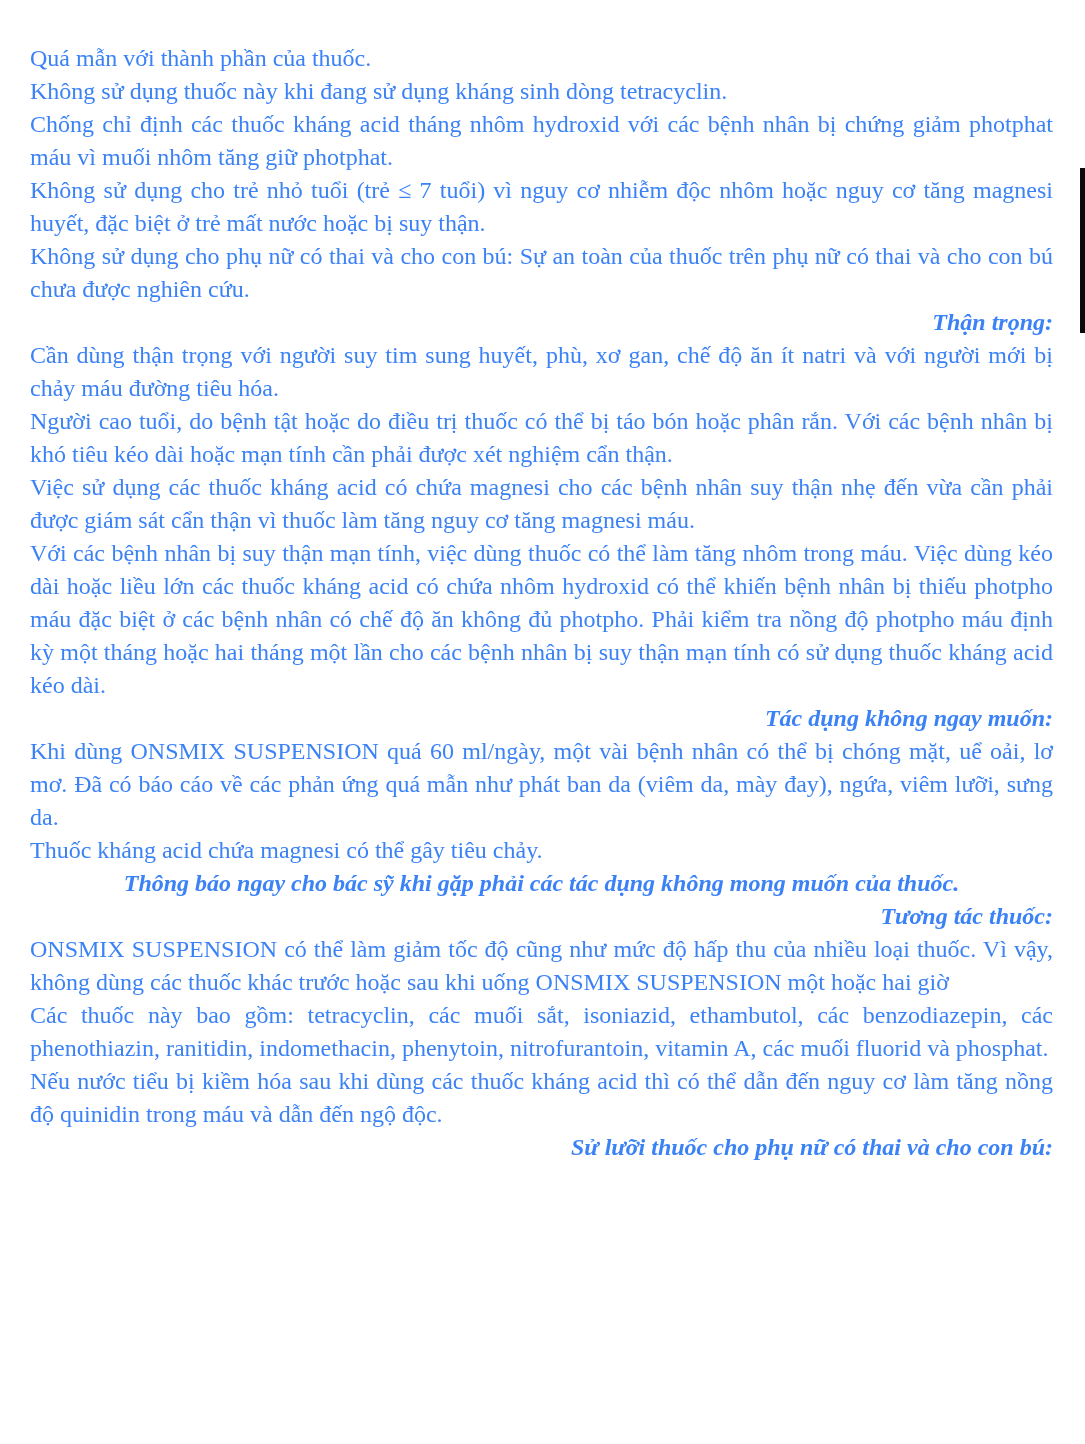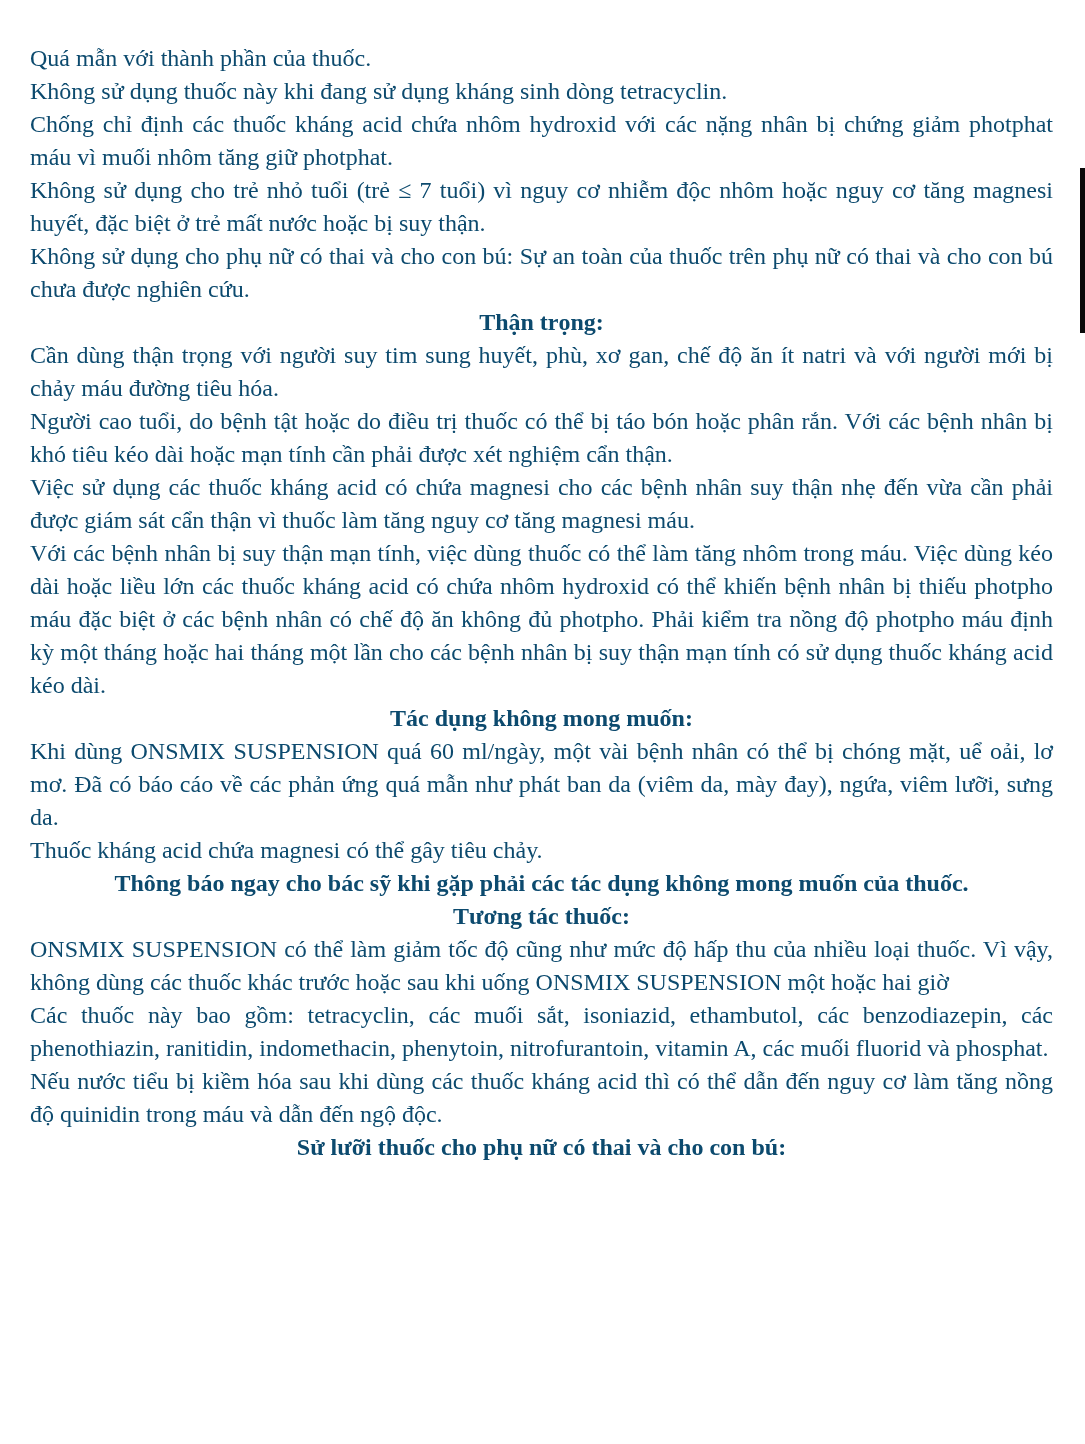--- a/index.html
+++ b/index.html
@@ -5,69 +5,71 @@
   html, body {
     margin: 0;
     padding: 0;
     background: #ffffff;
   }
   .page {
     position: relative;
     width: 1085px;
     height: 1444px;
     background: #ffffff;
-    color: #0c4a6e;
+    color: #3b82f6;
     font-family: "Liberation Serif", "DejaVu Serif", serif;
     font-size: 24px;
     line-height: 33px;
     box-sizing: border-box;
     padding: 42px 32px 30px 30px;
     overflow: hidden;
   }
   .page p {
     margin: 0;
     padding: 0;
   }
   .para {
     text-align: justify;
   }
   .heading {
     font-weight: bold;
-    text-align: center;
+    text-align: right;
+    font-style: italic;
   }
   .notice {
     font-weight: bold;
+    font-style: italic;
     text-align: center;
   }
   .scan-bar {
     position: absolute;
     right: 0;
     top: 168px;
     width: 5px;
     height: 165px;
     background: #0a0a0a;
   }
 </style>
 </head>
 <body>
 
 <div class="page">
   <div class="scan-bar"></div>
 
   <p class="para">Quá mẫn với thành phần của thuốc.</p>
   <p class="para">Không sử dụng thuốc này khi đang sử dụng kháng sinh dòng tetracyclin.</p>
-  <p class="para">Chống chỉ định các thuốc kháng acid chứa nhôm hydroxid với các nặng nhân bị chứng giảm photphat máu vì muối nhôm tăng giữ photphat.</p>
+  <p class="para">Chống chỉ định các thuốc kháng acid tháng nhôm hydroxid với các bệnh nhân bị chứng giảm photphat máu vì muối nhôm tăng giữ photphat.</p>
   <p class="para">Không sử dụng cho trẻ nhỏ tuổi (trẻ ≤ 7 tuổi) vì nguy cơ nhiễm độc nhôm hoặc nguy cơ tăng magnesi huyết, đặc biệt ở trẻ mất nước hoặc bị suy thận.</p>
   <p class="para">Không sử dụng cho phụ nữ có thai và cho con bú: Sự an toàn của thuốc trên phụ nữ có thai và cho con bú chưa được nghiên cứu.</p>
   <p class="heading">Thận trọng:</p>
   <p class="para">Cần dùng thận trọng với người suy tim sung huyết, phù, xơ gan, chế độ ăn ít natri và với người mới bị chảy máu đường tiêu hóa.</p>
   <p class="para">Người cao tuổi, do bệnh tật hoặc do điều trị thuốc có thể bị táo bón hoặc phân rắn. Với các bệnh nhân bị khó tiêu kéo dài hoặc mạn tính cần phải được xét nghiệm cẩn thận.</p>
   <p class="para">Việc sử dụng các thuốc kháng acid có chứa magnesi cho các bệnh nhân suy thận nhẹ đến vừa cần phải được giám sát cẩn thận vì thuốc làm tăng nguy cơ tăng magnesi máu.</p>
   <p class="para">Với các bệnh nhân bị suy thận mạn tính, việc dùng thuốc có thể làm tăng nhôm trong máu. Việc dùng kéo dài hoặc liều lớn các thuốc kháng acid có chứa nhôm hydroxid có thể khiến bệnh nhân bị thiếu photpho máu đặc biệt ở các bệnh nhân có chế độ ăn không đủ photpho. Phải kiểm tra nồng độ photpho máu định kỳ một tháng hoặc hai tháng một lần cho các bệnh nhân bị suy thận mạn tính có sử dụng thuốc kháng acid kéo dài.</p>
-  <p class="heading">Tác dụng không mong muốn:</p>
+  <p class="heading">Tác dụng không ngay muốn:</p>
   <p class="para">Khi dùng ONSMIX SUSPENSION quá 60 ml/ngày, một vài bệnh nhân có thể bị chóng mặt, uể oải, lơ mơ. Đã có báo cáo về các phản ứng quá mẫn như phát ban da (viêm da, mày đay), ngứa, viêm lưỡi, sưng da.</p>
   <p class="para">Thuốc kháng acid chứa magnesi có thể gây tiêu chảy.</p>
   <p class="notice">Thông báo ngay cho bác sỹ khi gặp phải các tác dụng không mong muốn của thuốc.</p>
   <p class="heading">Tương tác thuốc:</p>
   <p class="para">ONSMIX SUSPENSION có thể làm giảm tốc độ cũng như mức độ hấp thu của nhiều loại thuốc. Vì vậy, không dùng các thuốc khác trước hoặc sau khi uống ONSMIX SUSPENSION một hoặc hai giờ</p>
   <p class="para">Các thuốc này bao gồm: tetracyclin, các muối sắt, isoniazid, ethambutol, các benzodiazepin, các phenothiazin, ranitidin, indomethacin, phenytoin, nitrofurantoin, vitamin A, các muối fluorid và phosphat.</p>
   <p class="para">Nếu nước tiểu bị kiềm hóa sau khi dùng các thuốc kháng acid thì có thể dẫn đến nguy cơ làm tăng nồng độ quinidin trong máu và dẫn đến ngộ độc.</p>
   <p class="heading">Sử lưỡi thuốc cho phụ nữ có thai và cho con bú:</p>
 </div>
 

